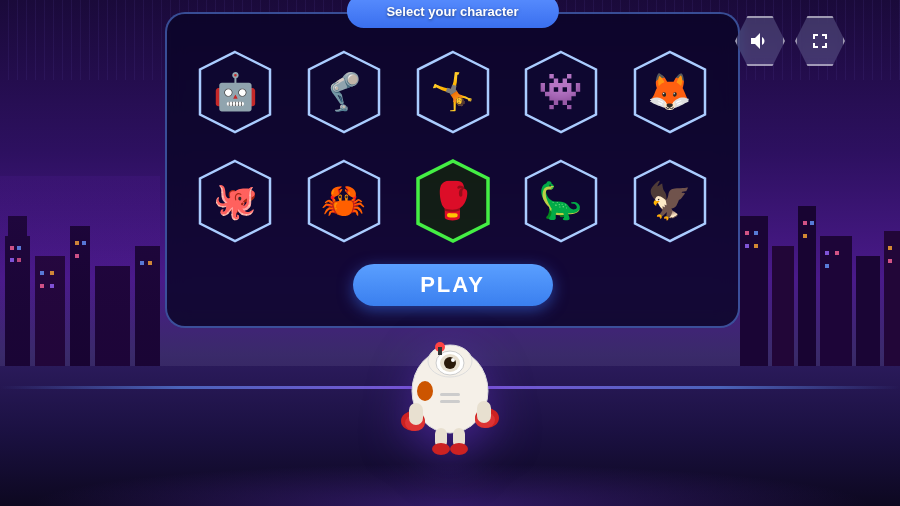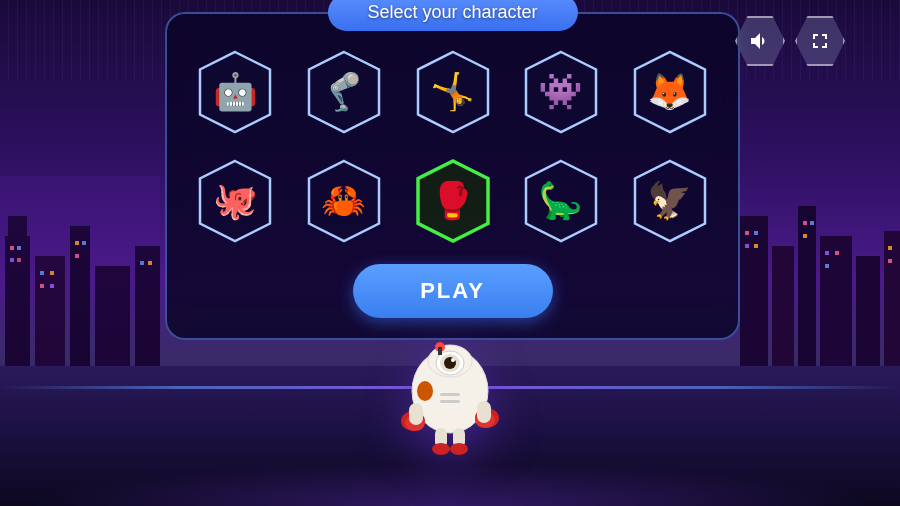--- a/index.html
+++ b/index.html
@@ -85,22 +85,22 @@
       left: 50%;
       transform: translateX(-50%);
       background: linear-gradient(180deg, #5a8fff 0%, #3a6fef 100%);
       border-radius: 30px;
       padding: 8px 40px;
       white-space: nowrap;
     }
 
     #title-text {
       color: white;
-      font-size: 18px;
-      font-weight: normal;
+      font-size: 13px;
+      font-weight: bold;
       text-shadow: 0 1px 3px rgba(0,0,0,0.5);
     }
 
     
     .characters-grid {
       display: grid;
       grid-template-columns: repeat(5, 1fr);
       gap: 12px;
       margin-top: 15px;
       margin-bottom: 15px;
@@ -137,21 +137,21 @@
     }
 
     
     #play-button {
       display: block;
       width: 200px;
       margin: 0 auto;
       background: linear-gradient(180deg, #5a9fff 0%, #3a7fef 100%);
       border: none;
       border-radius: 30px;
-      padding: 14px 0;
+      padding: 8px 0;
       color: white;
       font-size: 22px;
       font-weight: bold;
       letter-spacing: 2px;
       cursor: pointer;
       text-align: center;
       box-shadow: 0 4px 15px rgba(60,120,255,0.5);
     }
 
     

